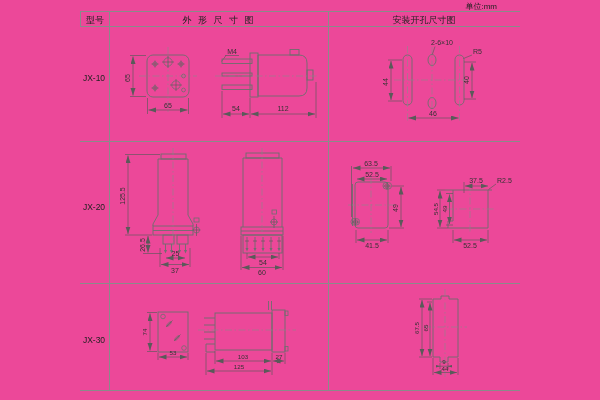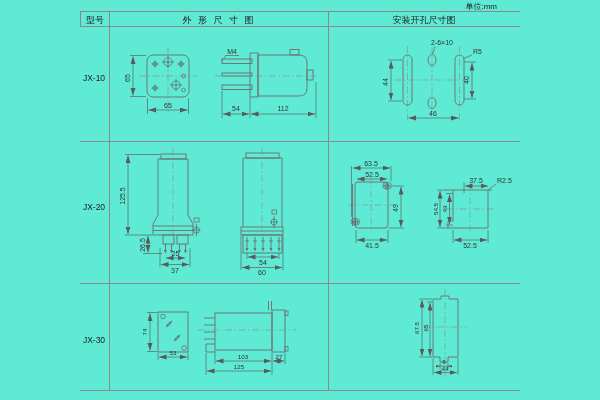--- a/index.html
+++ b/index.html
@@ -1,16 +1,16 @@
 <!DOCTYPE html>
 <html><head>
 <meta charset="utf-8">
 <style>
   html,body{margin:0;padding:0;background:#fff;}
-  #stage{position:relative;width:600px;height:400px;background:#5eead4;overflow:hidden;
+  #stage{position:relative;width:600px;height:400px;background:#ec4899;overflow:hidden;
          font-family:"Liberation Sans","DejaVu Sans",sans-serif;}
   svg{position:absolute;left:0;top:0;}
   svg text{font-family:"Liberation Sans","DejaVu Sans",sans-serif;fill:#333;}
   .hdr{font-size:9px;fill:#222;}
   .hdr-sp{font-size:9px;letter-spacing:2px;fill:#222;}
   .unit{font-size:8px;fill:#222;}
   .model{font-size:8.5px;fill:#222;}
   .dim{font-size:7px;fill:#333;}
   .dims{font-size:6.2px;fill:#333;}
   .tline{stroke:#8a8a8a;stroke-width:1;}

